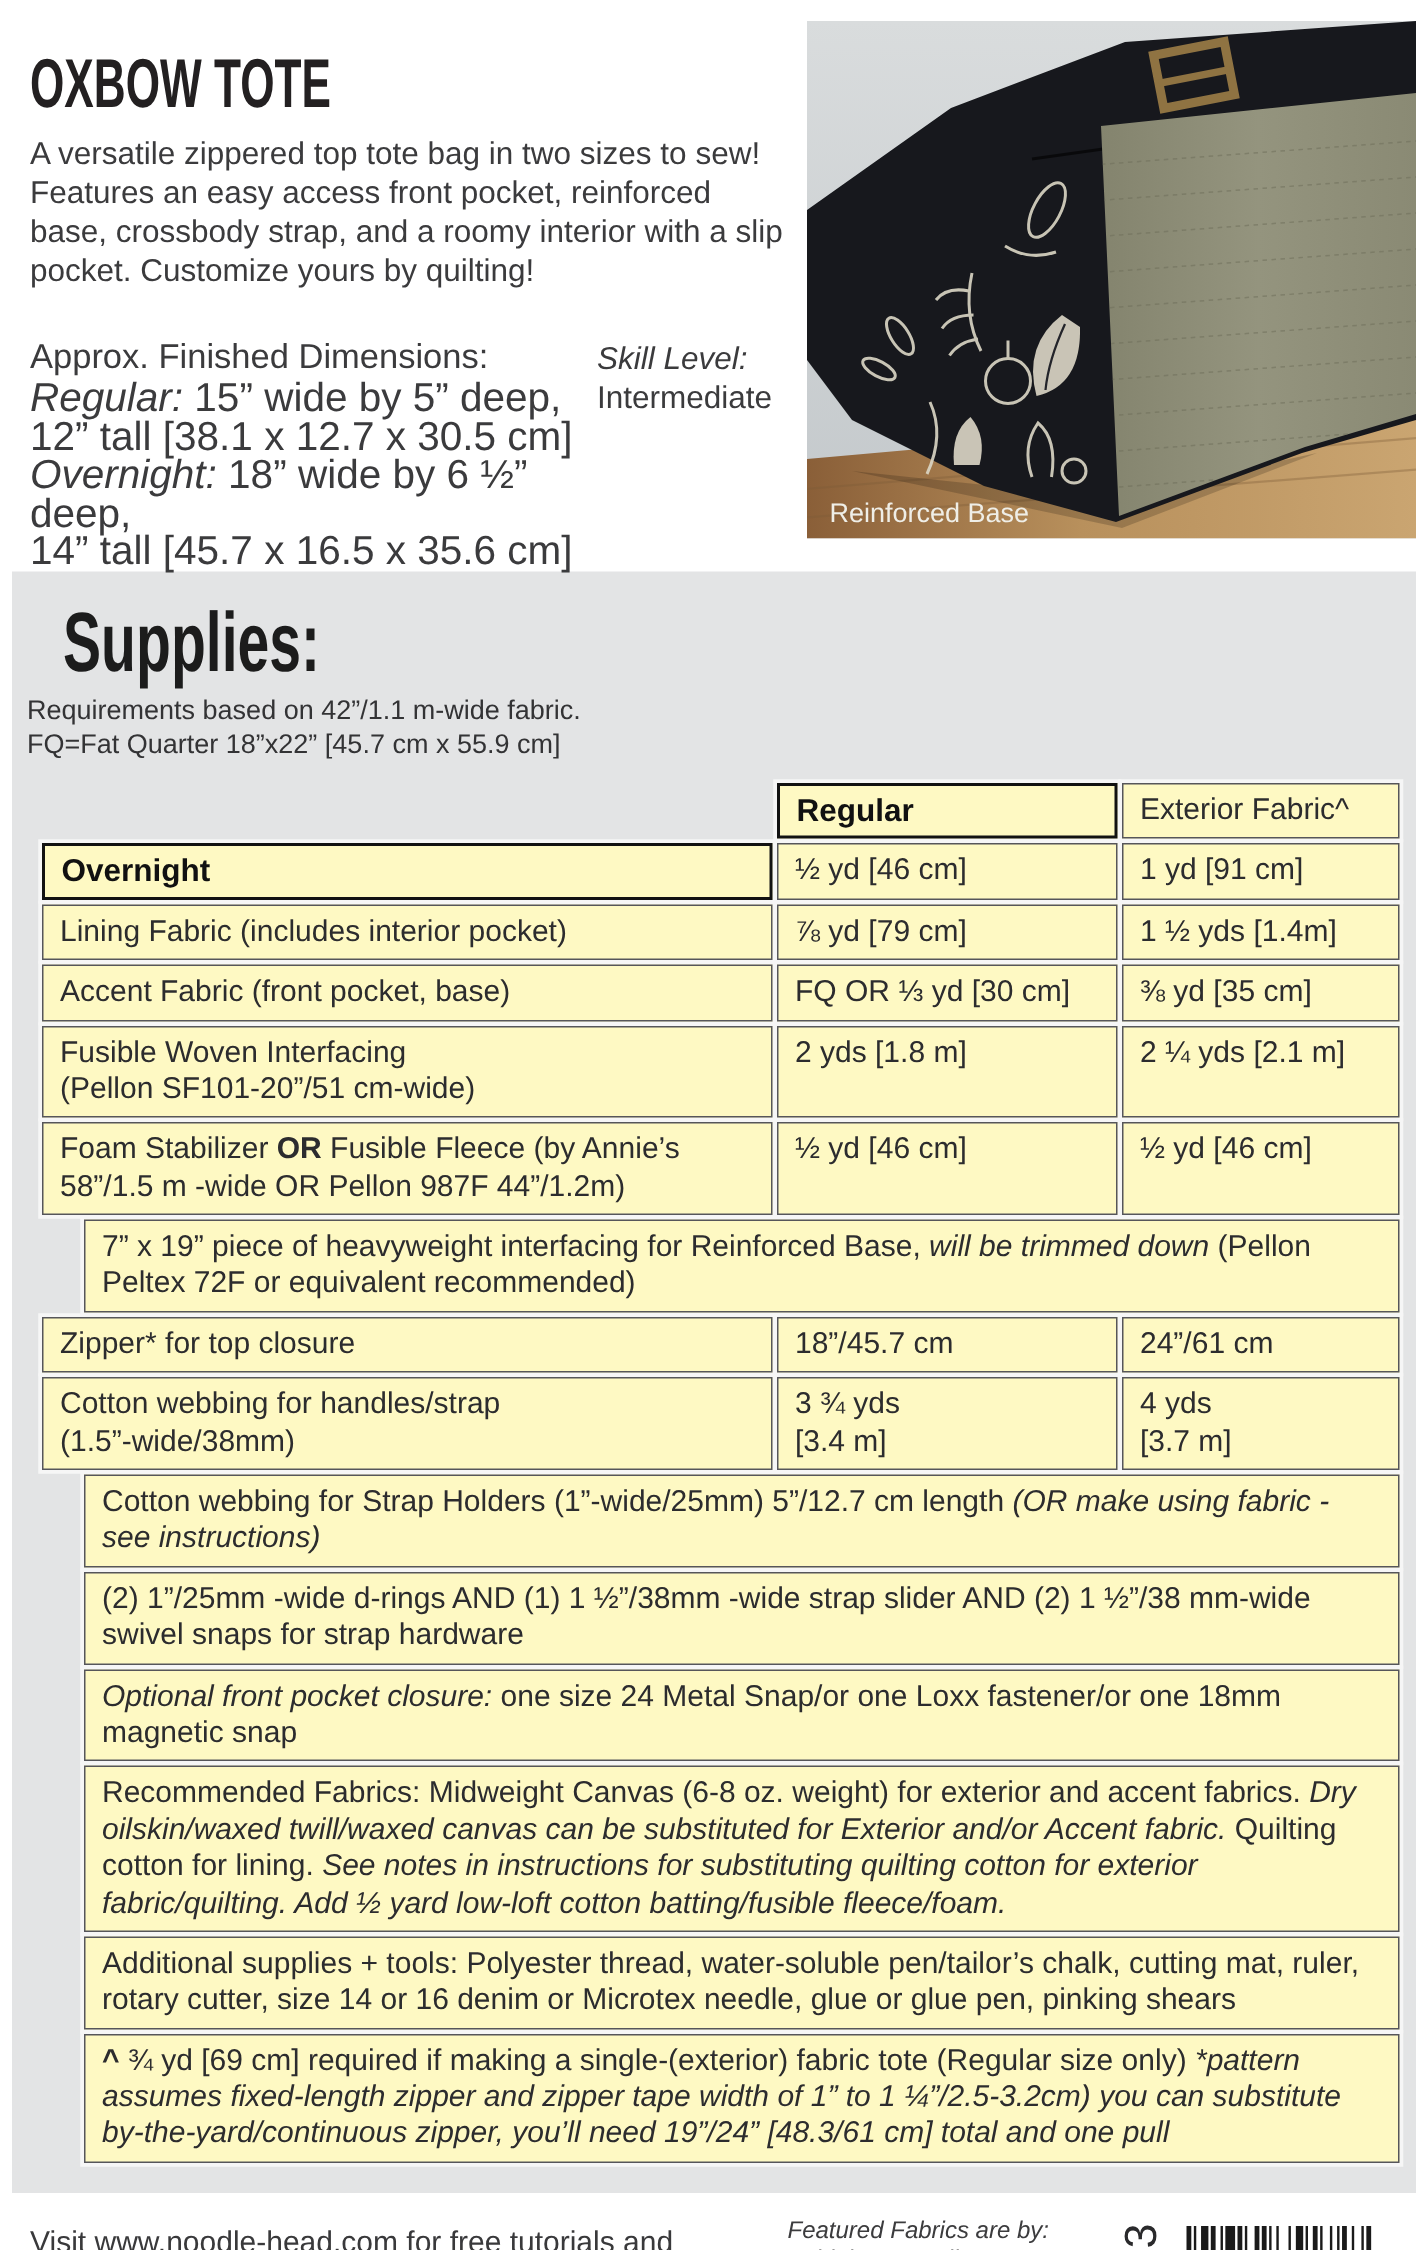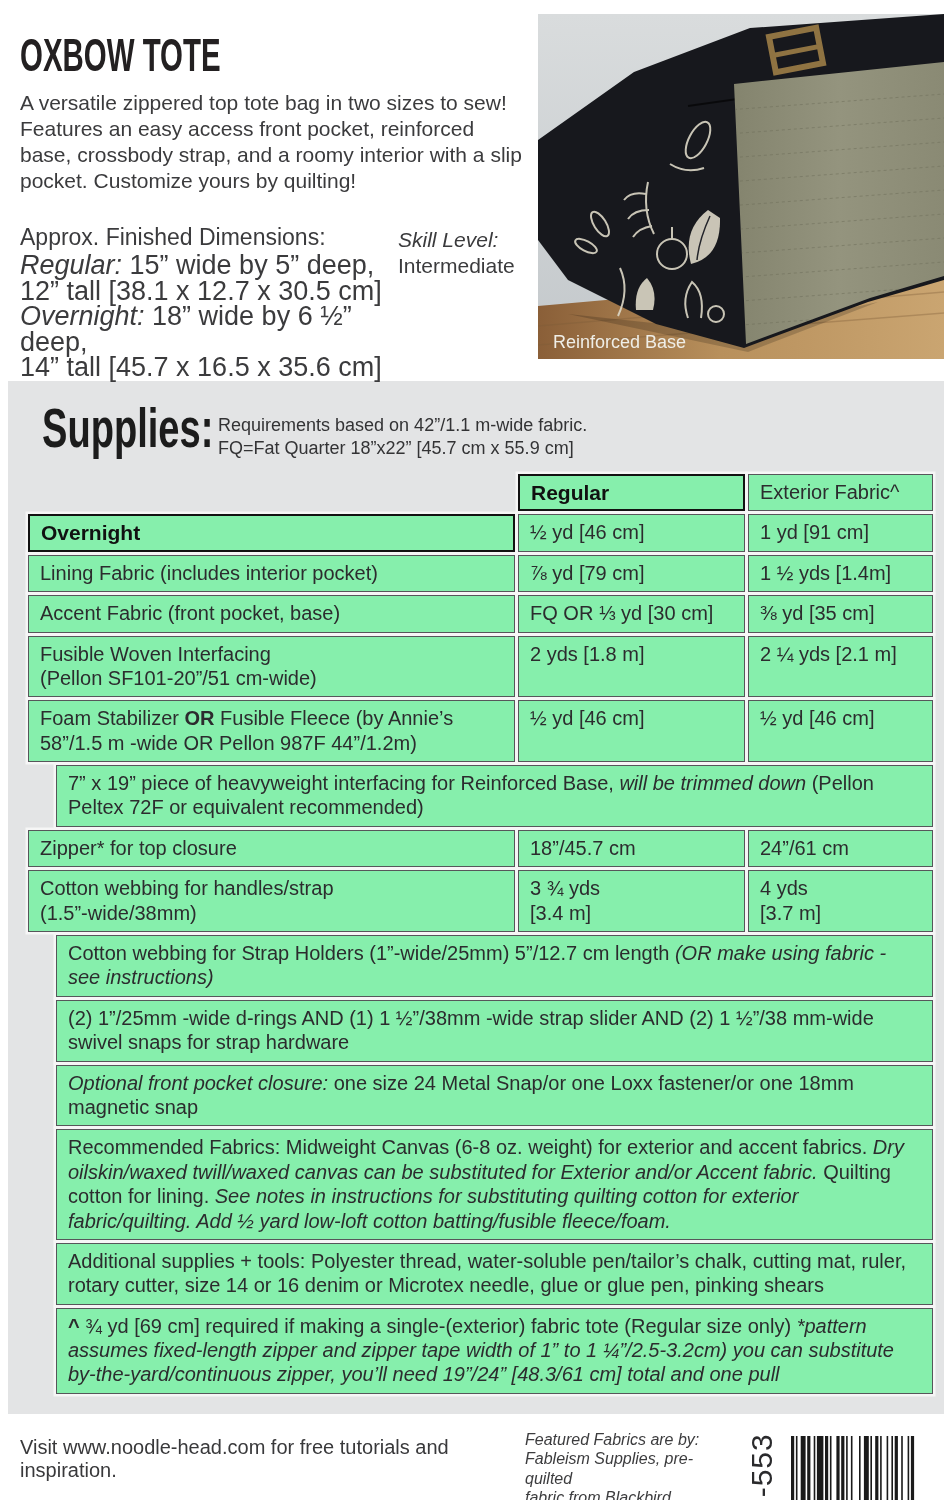--- a/index.html
+++ b/index.html
@@ -21,30 +21,30 @@
   .skill { font-size:21px; line-height:26px; color:#3b3b3d; margin-top:3px; }
   .skill i { font-style:italic; }
 
   
   .photo { margin-left:auto; width:406px; height:258px; flex:0 0 auto; position:relative; }
   .photo svg { display:block; }
   .photo text { font-family:"Liberation Sans", sans-serif; }
 
   
   .supplies { margin:0 8px; background:#e3e4e5; padding:16px 0 20px 0; }
-  .supplies-head { display:flex; align-items:flex-end; }
+  .supplies-head { display:flex; align-items:flex-start;flex-direction:column; }
   .supplies-title { font-size:56px; font-weight:bold; color:#1c1c1c;
                     transform:scaleX(0.68); transform-origin:0 50%;
                     display:inline-block; white-space:nowrap; margin-left:34px; margin-top:-2px; }
   .supplies-title-box { width:200px; flex:0 0 auto; }
   .req-note { font-size:18px; line-height:23px; color:#333335; margin-left:10px; margin-top:2px; }
 
   .grid { display:grid; grid-template-columns:487px 227px 185px; gap:3px;
           width:905px; margin:14px 0 0 20px; }
-  .cell { background:#86efac; border:1.6px solid #56565a; box-shadow:0 0 0 2.5px #f6f6f6;
+  .cell { background:#fef9c3; border:1.6px solid #56565a; box-shadow:0 0 0 2.5px #f6f6f6;
           padding:5px 11px 6px 11px; font-size:20px; line-height:1.22; color:#2c2c2e; }
   .cell .sm { font-size:20px; }
   .cell i { font-style:italic; }
   .cell b { font-weight:bold; }
   .chead { border:2.3px solid #121212; font-weight:bold; font-size:21px; color:#111; padding-top:4px; padding-bottom:4px; }
   .ghost { background:transparent; border:none; box-shadow:none; }
   .full { grid-column:1 / -1;margin-left:28px; }
 
   
   .footer { display:flex; align-items:flex-start; min-height:128px; padding:22px 4px 0 20px; background:#fff; }

